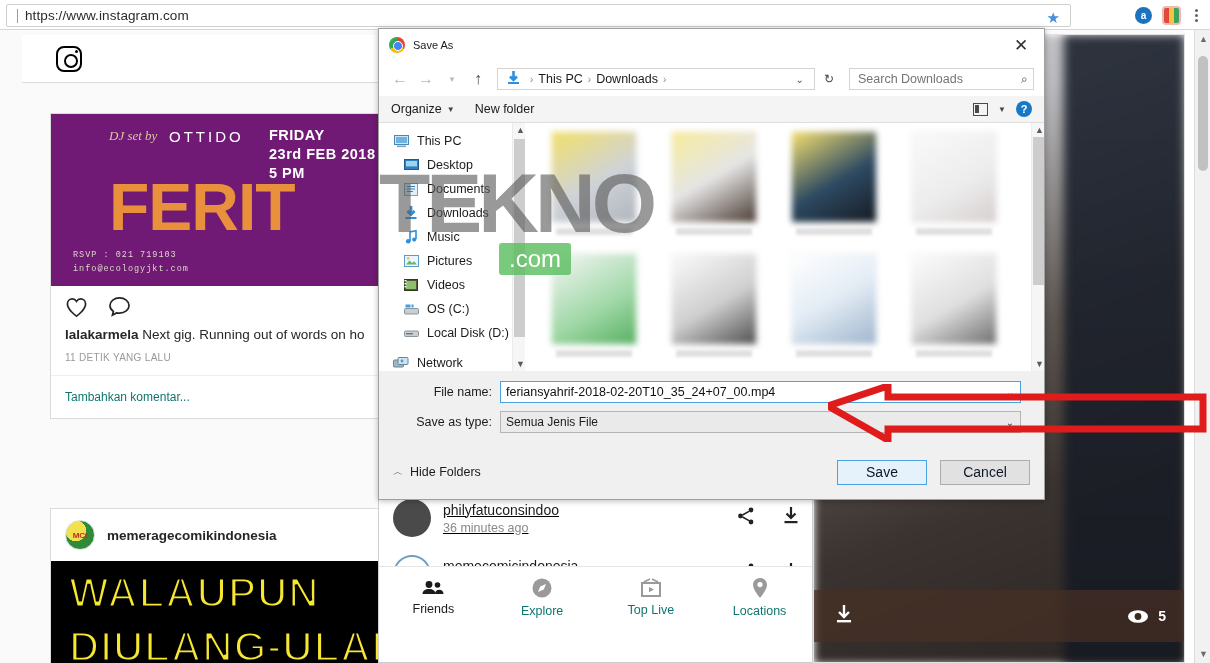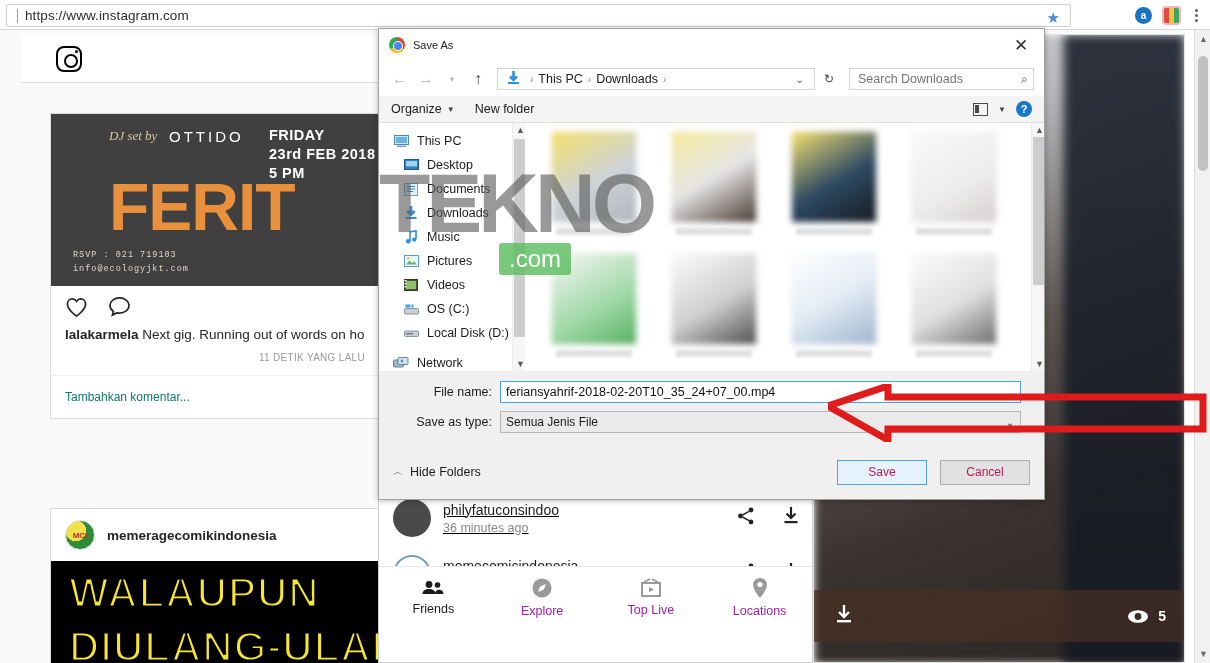--- a/index.html
+++ b/index.html
@@ -43,41 +43,41 @@
   }
   .ig-logo { position:absolute; left:34px; top:11px; width:26px; height:26px;
     border:2.5px solid #000; border-radius:8px; }
   .ig-logo::after { content:""; position:absolute; left:5.5px; top:5.5px; width:10px; height:10px;
     border:2.5px solid #000; border-radius:50%; }
   .ig-logo::before { content:""; position:absolute; right:2px; top:1.5px; width:3px; height:3px;
     background:#000; border-radius:50%; }
 
   .ig-card1 { position:absolute; left:50px; top:83px; width:330px; background:#fff;
     border:1px solid #dbdbdb; }
-  .flyer { width:330px; height:172px; background:#404040; position:relative; overflow:hidden; }
+  .flyer { width:330px; height:172px; background:#701a75; position:relative; overflow:hidden; }
   .flyer .dj { position:absolute; left:58px; top:14px; font-family:"Liberation Serif", serif;
      font-style:italic; color:#d9c79a; font-size:13px; }
   .flyer .ottido { position:absolute; left:118px; top:14px; color:#fff; font-size:15px;
      letter-spacing:3px; font-weight:300; }
   .flyer .when { position:absolute; left:218px; top:12px; color:#fff; font-size:14.5px;
      font-weight:bold; line-height:19px; letter-spacing:0.5px; }
   .flyer .feri { position:absolute; left:58px; top:60px; color:#e8903c; font-size:66px;
      font-weight:bold; letter-spacing:-1px; line-height:66px; font-family:"Liberation Sans", sans-serif; }
   .flyer .rsvp { position:absolute; left:22px; bottom:26px; color:#ded8c8; font-size:8.5px;
      letter-spacing:1px; font-family:"Liberation Mono", monospace; }
   .flyer .mail { position:absolute; left:22px; bottom:12px; color:#ded8c8; font-size:8.5px;
      letter-spacing:1px; font-family:"Liberation Mono", monospace; }
 
   .ig-actions { height:40px; display:flex; align-items:center; padding:0 14px; gap:22px; }
   .ico-heart { width:21px; height:19px; position:relative; }
   .ico-heart svg, .ico-comment svg { display:block; }
   .ig-caption { padding:0 14px 2px 14px; font-size:13.5px; color:#262626; line-height:18px;
      white-space:nowrap; overflow:hidden; }
   .ig-caption b { font-weight:bold; }
-  .ig-time { padding:6px 14px 12px 14px; font-size:10px; color:#999; letter-spacing:0.3px;text-align:right; }
+  .ig-time { padding:6px 14px 12px 14px; font-size:10px; color:#999; letter-spacing:0.3px; }
   .ig-divider { border-top:1px solid #efefef; }
   .ig-comment-box { padding:14px; font-size:12px; color:#0f766e; }
 
   .ig-card2 { position:absolute; left:50px; top:478px; width:330px; background:#fff;
     border:1px solid #dbdbdb; }
   .ig-card2-head { height:52px; display:flex; align-items:center; padding:0 14px; gap:12px; }
   .mci-av { width:30px; height:30px; border-radius:50%; position:relative; overflow:hidden;
     background: radial-gradient(circle at 35% 35%, #f2e14c 0 40%, #2e8b3a 41% 100%);
     border:1px solid #ddd; }
   .mci-av span { position:absolute; left:0; top:0; width:100%; height:100%;
@@ -111,21 +111,21 @@
   .row-time { font-size:12.5px; color:#888; margin-top:3px; }
   .row-icons { display:flex; gap:26px; align-items:center; color:#222; }
   .app-list-scroll { position:absolute; right:2px; top:8px; width:9px; bottom:8px; background:#fff; }
   .app-list-scroll .t { position:absolute; left:0; bottom:10px; width:9px; height:9px; color:#888; font-size:9px; }
 
   .app-nav { position:absolute; left:0; bottom:34px; width:435px; height:62px; background:#fff;
      border-top:1px solid #e6e6e6; display:flex; }
   .nav-item { flex:1; display:flex; flex-direction:column; align-items:center; justify-content:center; gap:5px; }
   .nav-label { font-size:12.5px; }
   .nav-item.active .nav-label { color:#1b1b1b; }
-  .nav-item .nav-label { color:#a21caf; }
+  .nav-item .nav-label { color:#0f766e; }
 
   
   .dlg { position:absolute; left:378px; top:28px; width:667px; height:472px;
      background:#f0f0f0; border:1px solid #a0a0a0; box-shadow:0 1px 6px rgba(0,0,0,.28);
      display:flex; flex-direction:column; }
   .dlg-title { height:33px; background:#fff; display:flex; align-items:center; padding:0 0 0 10px;
      border-bottom:1px solid #fff; }
   .dlg-chrome-ico { width:16px; height:16px; border-radius:50%;
      background: conic-gradient(#ea4335 0 33%, #fbbc05 33% 66%, #34a853 66% 100%); position:relative; margin-right:8px; }
   .dlg-chrome-ico::after { content:""; position:absolute; left:4px; top:4px; width:8px; height:8px;
@@ -188,22 +188,22 @@
   .field-ctrl.grey { background:#eaeaea; border:1px solid #b5b5b5; }
   .field-ctrl input { border:0; outline:0; flex:1; font-size:12.5px; color:#111; padding-left:5px;
      font-family:"Liberation Sans", sans-serif; background:transparent; }
   .field-val { flex:1; font-size:12px; color:#1b1b1b; padding-left:5px; }
   .field-caret { width:20px; display:flex; align-items:center; justify-content:center; color:#3a3a3a; font-size:10px; }
 
   .dlg-footer { height:54px; background:#f0f0f0; display:flex; align-items:center; padding:0 14px; }
   .hide-folders { font-size:12.5px; color:#1b1b1b; display:flex; align-items:center; gap:7px; }
   .hf-caret { font-size:10px; color:#333; }
   .dlg-btns { margin-left:auto; display:flex; gap:13px; }
-  .btn { width:90px; height:25px; font-size:12px; background:#e1e1e1; border:1px solid #adadad;
-     display:flex; align-items:center; justify-content:center; color:#be185d; }
+  .btn { width:90px; height:25px; font-size:14px; background:#e1e1e1; border:1px solid #adadad;
+     display:flex; align-items:center; justify-content:center; color:#0f172a; }
   .btn.primary { background:#e6f2fb; border:1px solid #4aa3e0; }
 
   
   .video-panel { position:absolute; left:813px; top:34px; width:372px; height:629px; background:#fff;
      border:1px solid #e0e0e0; overflow:hidden; }
   .video-frame { position:absolute; left:0; top:0; width:372px; height:629px;
      background: linear-gradient(160deg,#cfcfcf 0%, #b9b9bd 18%, #5c5550 48%, #3a3330 70%, #2b2523 100%);
      filter: blur(4px); }
   .video-dark-edge { position:absolute; left:250px; top:0; width:120px; height:629px;
      background: linear-gradient(180deg,#1e2430,#171a22); filter: blur(5px); opacity:.9; }

